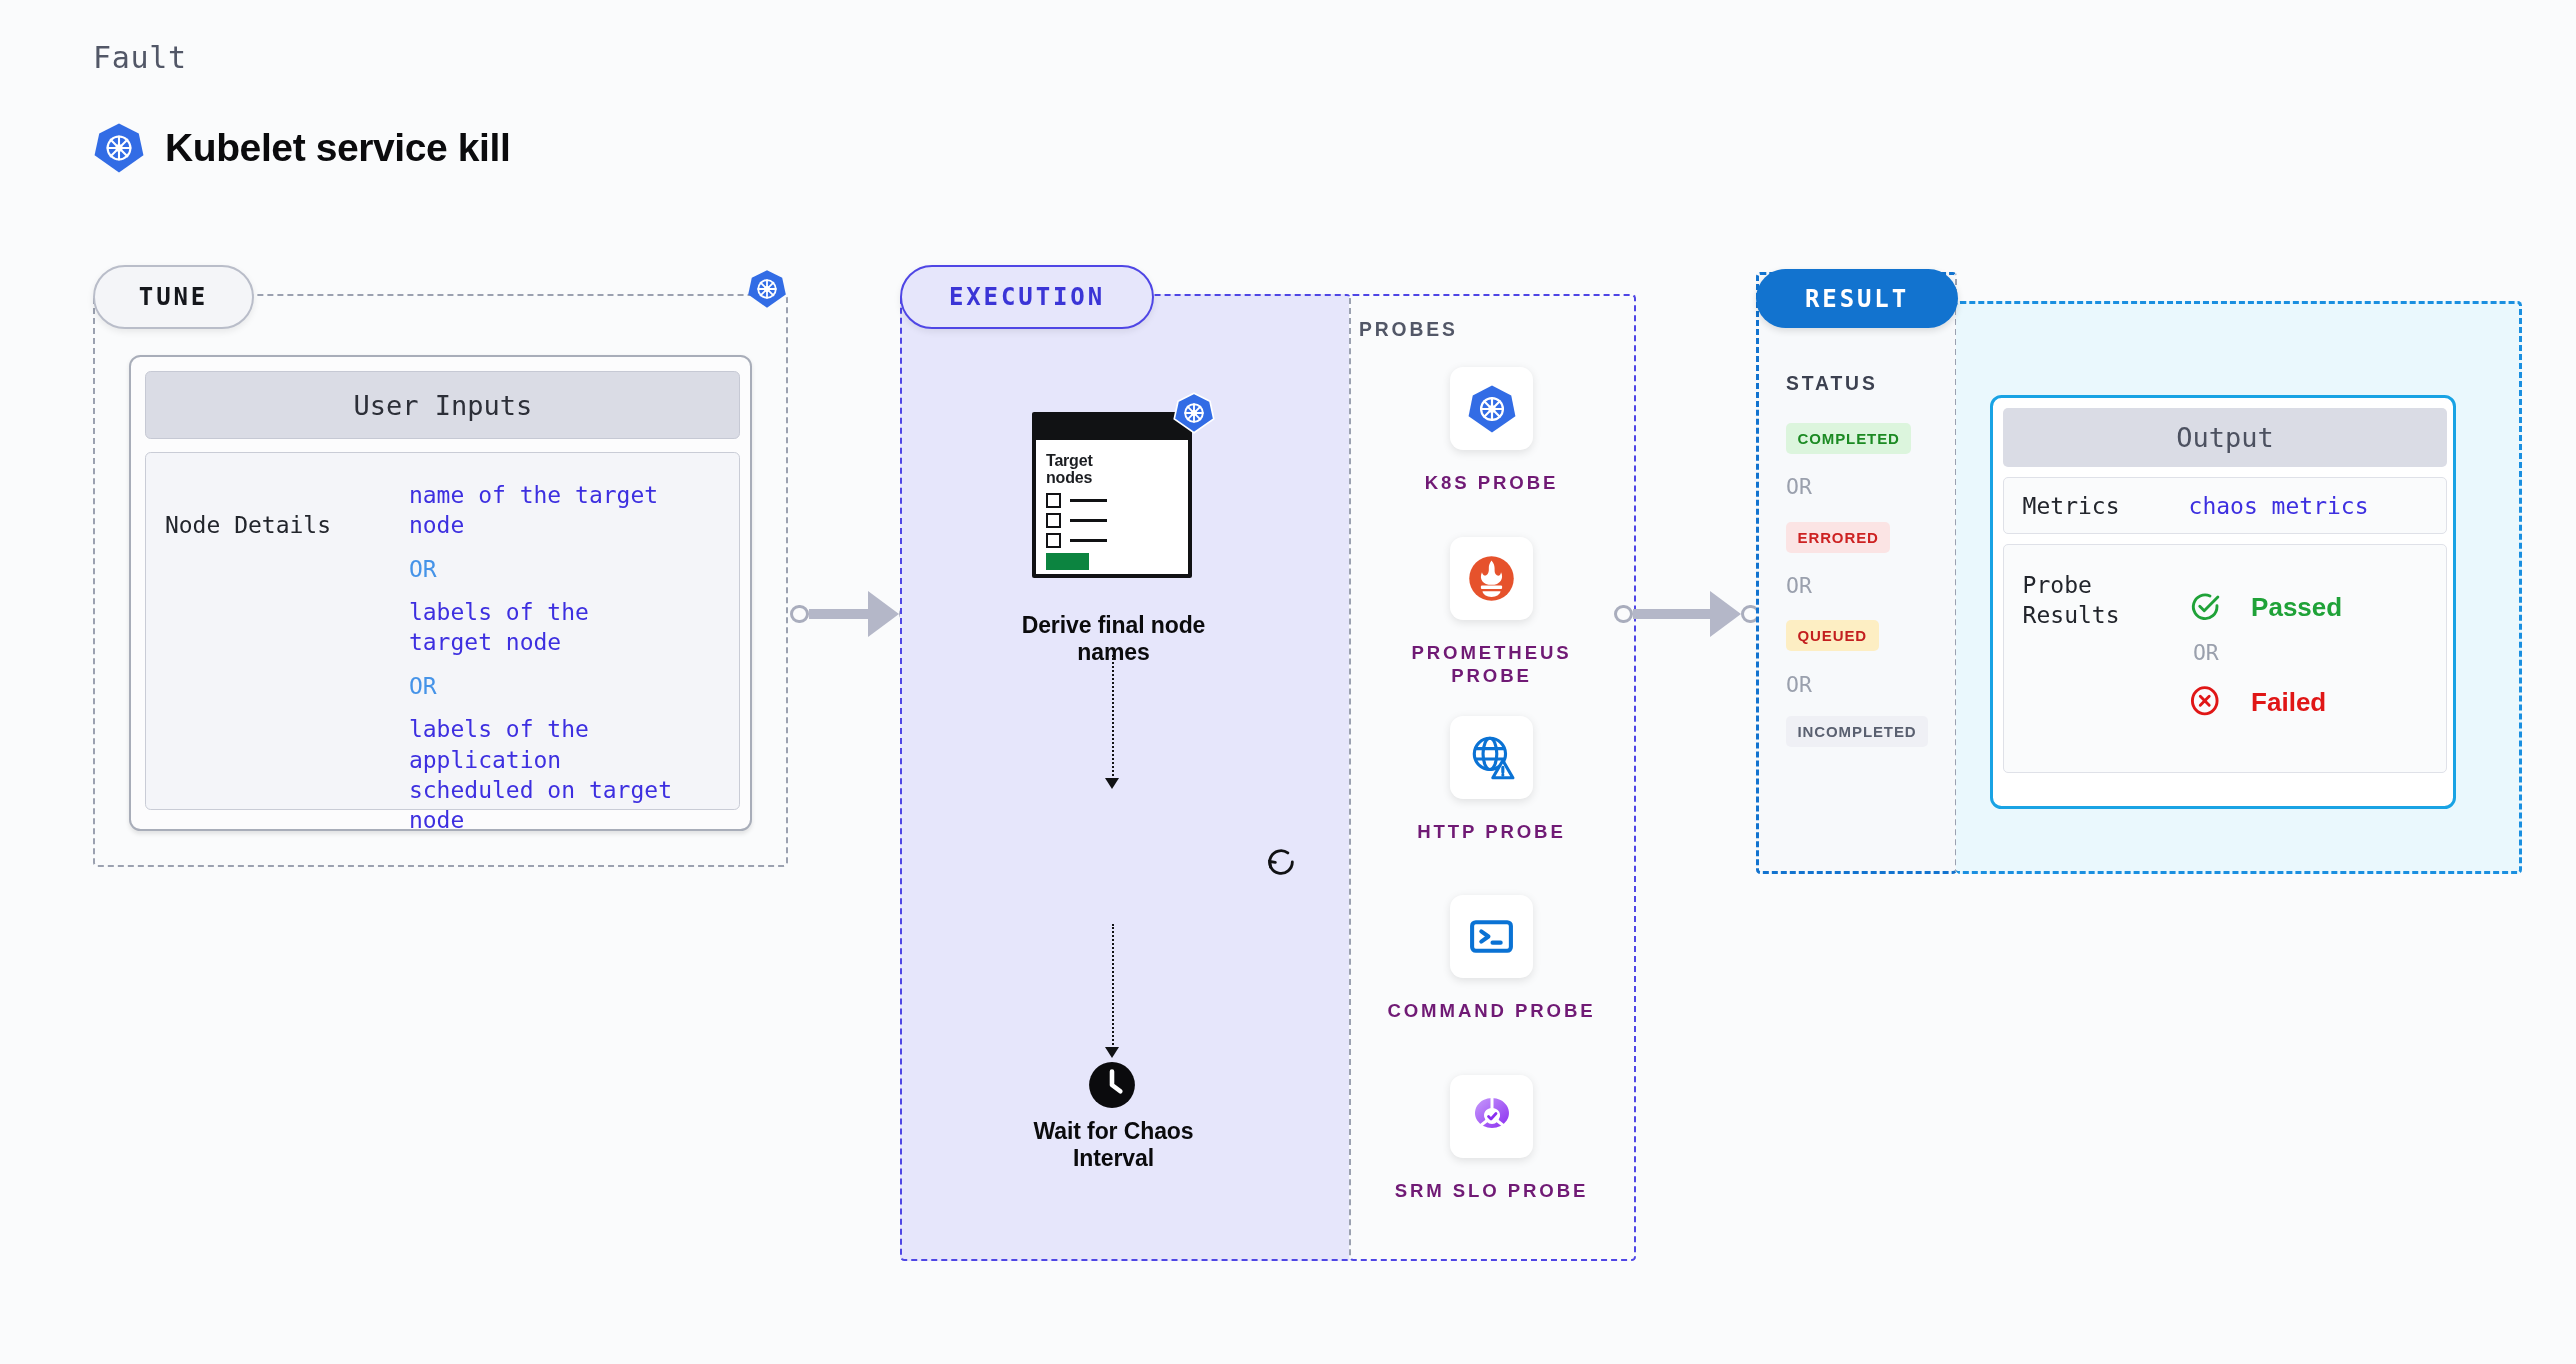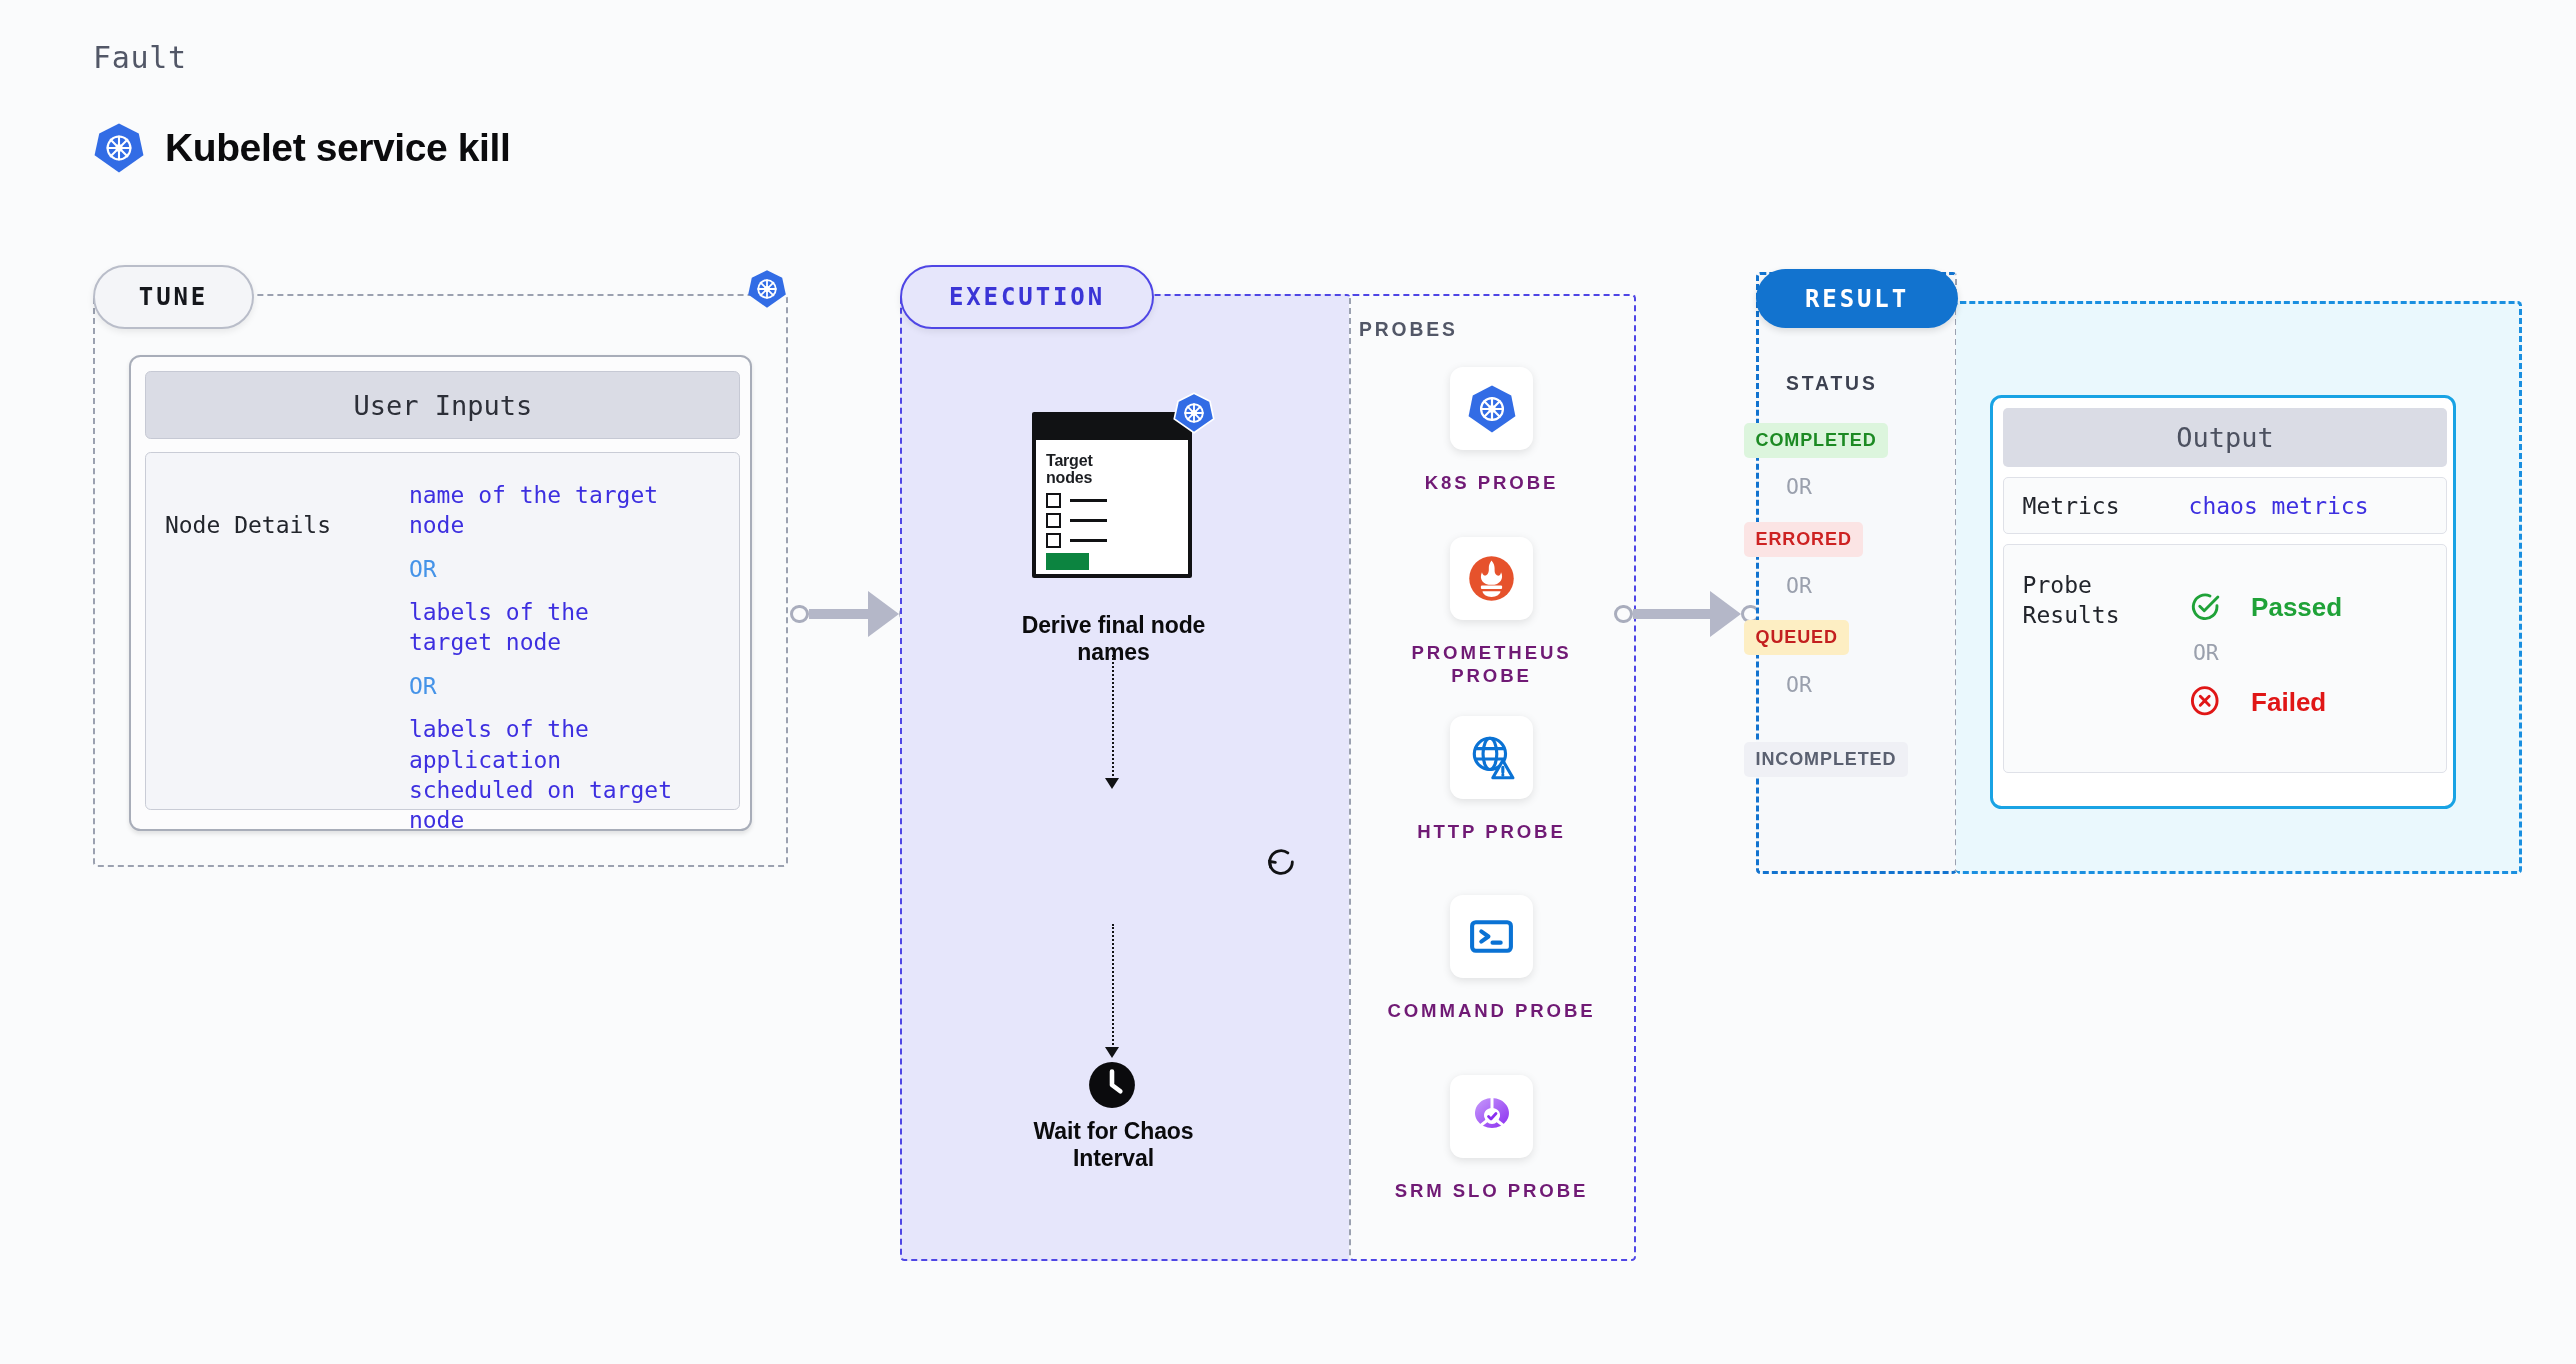--- a/index.html
+++ b/index.html
@@ -146,34 +146,34 @@
     margin-top: 21px; font-size: 18.6px; font-weight: bold; color: #701a75;
     letter-spacing: 2.9px; line-height: 1.25;
   }
 
   
   .status-label {
     position: absolute; left: 1786px; top: 373px;
     font-size: 19.3px; font-weight: bold; color: #3c4150; letter-spacing: 2.9px;
   }
   .st-chip {
-    position: absolute; left: 1744px; border-radius: 5px; padding: 7.2px 11.5px;
-    font-size: 18px; font-weight: bold; letter-spacing: 0.9px;
+    position: absolute; left: 1786px; border-radius: 5px; padding: 7.2px 11.5px;
+    font-size: 15px; font-weight: bold; letter-spacing: 0.9px;
   }
   .st-or {
     position: absolute; left: 1786px; font-family: "DejaVu Sans Mono", monospace;
     font-size: 21.5px; color: #9aa0ad;
   }
   .c-completed   { top: 423px;  background: #dcf5dd; color: #1c8a23; }
   .or-1          { top: 474px; }
   .c-errored     { top: 522px;  background: #fbe4e4; color: #cd2222; }
   .or-2          { top: 573px; }
   .c-queued      { top: 620px;  background: #fdeec3; color: #c31f1f; }
   .or-3          { top: 672px; }
-  .c-incompleted { top: 716px; background: #eff0f5; color: #5a6070; margin-top: 26px; }
+  .c-incompleted { top: 716px; background: #eff0f5; color: #5a6070; }
 
   
   .out-card {
     position: absolute; left: 1990px; top: 395px; width: 466px; height: 414px;
     background: #fff; border: 3.6px solid #19a3e4; border-radius: 11.5px;
   }
   .out-hdr {
     position: absolute; left: 10px; top: 10px; width: 444px; height: 59px;
     background: #dadce5; border-radius: 5px; display: flex; align-items: center; justify-content: center;
     font-family: "DejaVu Sans Mono", monospace; font-size: 27px; color: #4c5160;

